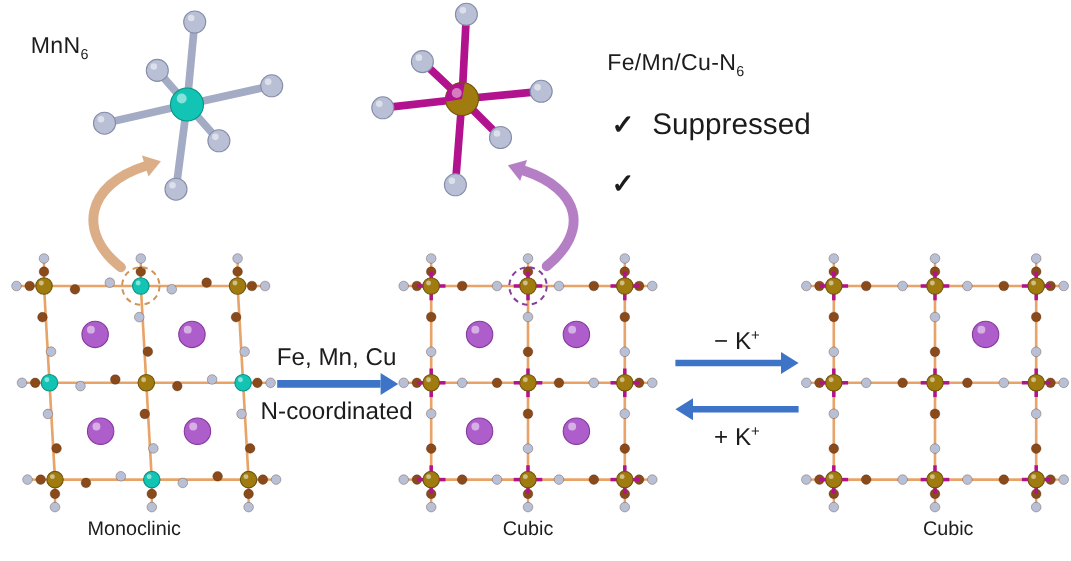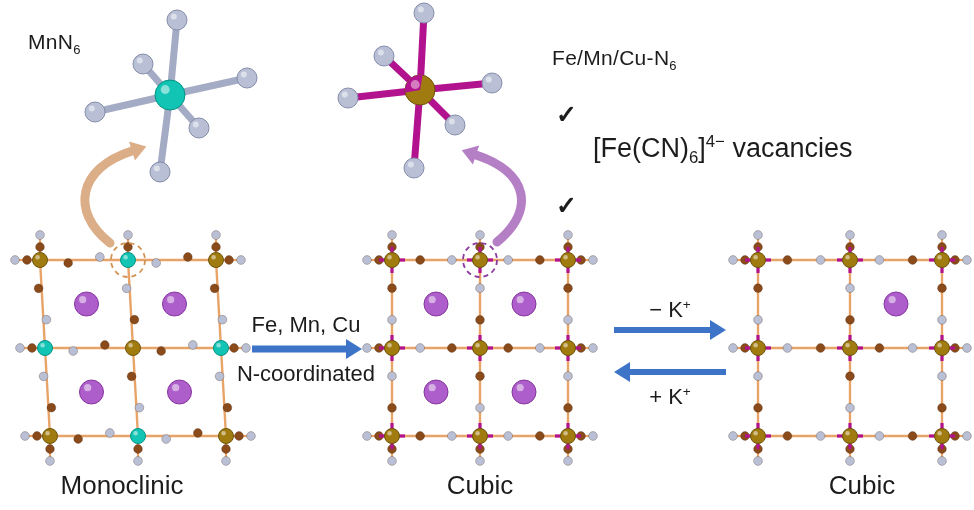--- a/index.html
+++ b/index.html
@@ -9,21 +9,21 @@
     font-family:"Liberation Sans", sans-serif; color:#1c1c1c; overflow:hidden;
   }
   #scene { position:absolute; left:0; top:0; }
   .abs { position:absolute; }
   .heading { font-size:21px; letter-spacing:.3px; white-space:nowrap; }
   sub { font-size:62%; }
   sup { font-size:62%; }
   .checklist { position:absolute; left:556px; top:96px; display:flex; flex-direction:column; gap:18px; }
   .check-item { display:flex; gap:16px; font-size:27px; line-height:1.3; }
   .tick { font-weight:bold; font-size:25px; padding-top:2px; }
-  .phase-label { position:absolute; font-size:26px; transform:translateX(-50%); white-space:nowrap; }
+  .phase-label { position:absolute; font-size:18px; transform:translateX(-50%); white-space:nowrap; }
   .arrow-label { position:absolute; font-size:22px; transform:translateX(-50%); white-space:nowrap; }
 </style>
 </head>
 <body>
 
 <div class="stage">
 
   <svg id="scene" width="974" height="510" viewBox="0 0 974 510">
       <g>
         <line x1="40" y1="260" x2="128" y2="260" stroke="#e8a468" stroke-width="2.4"></line>
@@ -562,22 +562,21 @@
     </svg>
 
   <div class="abs heading" style="left:28px;top:30px;"><span>MnN</span><sub>6</sub></div>
 
   <div class="abs heading" style="left:552px;top:26px;margin-top:20px;"><span>Fe/Mn/Cu-N</span><sub>6</sub></div>
 
   <div class="checklist">
     <div class="check-item">
       <span class="tick">✓</span>
       <span class="ctext">
-        <br>
-        <span><span>[Fe(CN)</span><sub>6</sub><span>]</span><sup>4−</sup><span> vacancies</span></span>
+        <span>Suppressed</span><br>
       </span>
     </div>
     <div class="check-item">
       <span class="tick">✓</span>
     </div>
   </div>
 
   <div class="abs arrow-label" style="left:306px;top:361px;">N-coordinated</div>
   <div class="abs arrow-label" style="left:306px;top:312px;">Fe, Mn, Cu</div>
 

